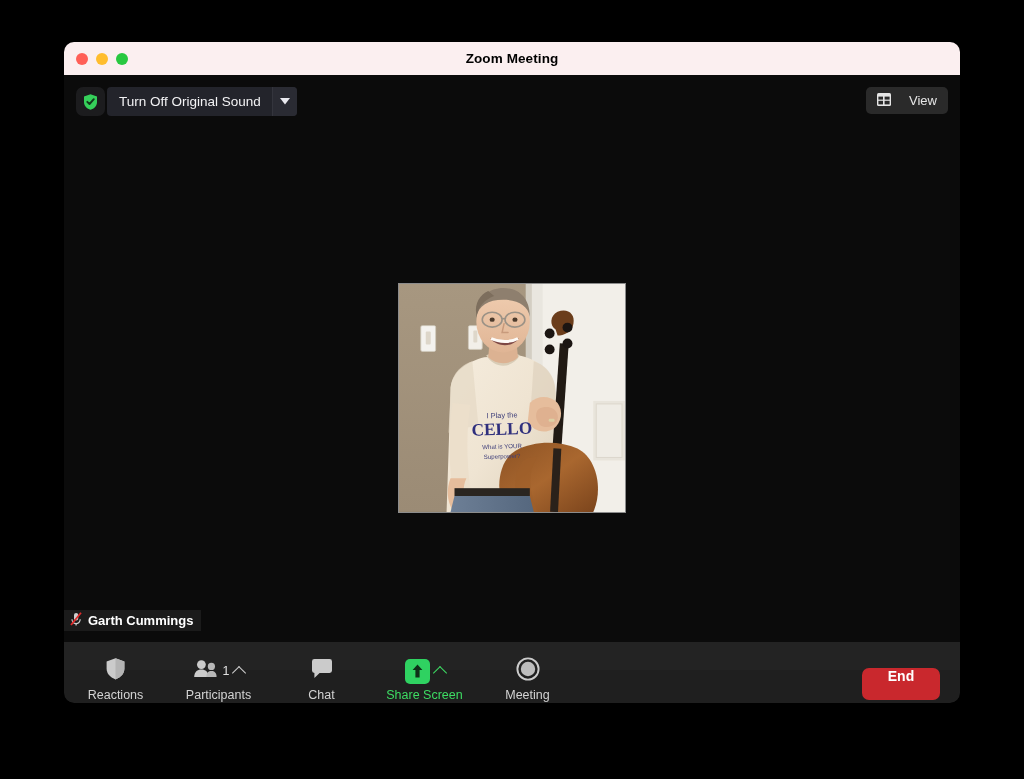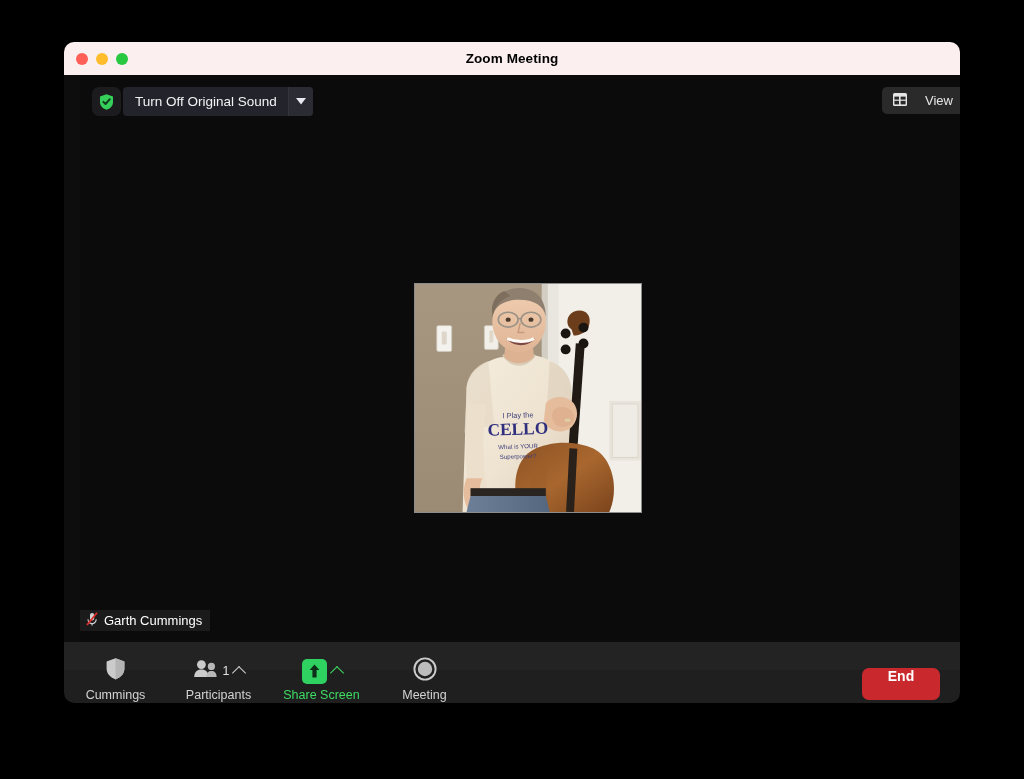--- a/index.html
+++ b/index.html
@@ -56,21 +56,21 @@
   .title-text {
     font-size: 13.5px;
     font-weight: bold;
     color: #000000;
     letter-spacing: .1px;
   }
 
   
   .stage {
     position: absolute;
-    left: 16px;
+    left: 0;
     top: 33px;
     width: 896px;
     height: 567px;
     background: #0b0b0b;
     overflow: hidden;
   }
 
   
   .orig-sound {
     position: absolute;
@@ -145,21 +145,21 @@
     height: 21px;
     background: #1b1b1b;
     display: flex;
     align-items: center;
     gap: 6px;
     padding: 0 8px 0 6px;
   }
   .name-text {
     font-size: 13px;
     color: #ffffff;
-    font-weight: normal;
+    font-weight: bold;
     white-space: nowrap;
   }
 
   
   .under-band {
     position: absolute;
     left: 0;
     top: 600px;
     width: 896px;
     height: 28px;
@@ -406,39 +406,49 @@
 
         <div class="tb-item">
           <div class="tb-icon-row">
             <span>
               <svg width="21" height="24" viewBox="0 0 21 24">
                 <path d="M10.5 1.2 L19.4 4.6 V11.6 c0 5.6-4 9-8.9 10.8 C5.6 20.6 1.6 17.2 1.6 11.6 V4.6 Z" fill="#cbcbcb"></path>
                 <path d="M10.5 1.2 L19.4 4.6 V11.6 c0 5.6-4 9-8.9 10.8 Z" fill="#b4b4b4"></path>
               </svg>
             </span>
           </div>
-          <div class="tb-label">Cummings</div>
+          <div class="tb-label">Reactions</div>
         </div>
 
         <div class="tb-item">
           <div class="tb-icon-row">
             <span>
               <svg width="26" height="20" viewBox="0 0 26 20">
                 <circle cx="8.4" cy="5.6" r="4.4" fill="#cbcbcb"></circle>
                 <path d="M1.2 18 C1.2 12.8 4.4 10.4 8.4 10.4 C12.4 10.4 15.6 12.8 15.6 18 Z" fill="#cbcbcb"></path>
                 <circle cx="18.4" cy="7.4" r="3.6" fill="#b8b8b8"></circle>
                 <path d="M13.4 18 C13.4 13.8 15.4 12 18.4 12 C21.4 12 23.6 13.8 23.6 18 Z" fill="#b8b8b8"></path>
               </svg>
             </span>
             <span class="count">1</span>
             <div class="chev"></div>
           </div>
           <div class="tb-label">Participants</div>
         </div>
 
+        <div class="tb-item">
+          <div class="tb-icon-row">
+            <span>
+              <svg width="24" height="22" viewBox="0 0 24 22">
+                <path d="M2 3.4 A2.4 2.4 0 0 1 4.4 1 H19.6 A2.4 2.4 0 0 1 22 3.4 V12.6 A2.4 2.4 0 0 1 19.6 15 H9.6 L4.4 20 V15 A2.4 2.4 0 0 1 2 12.6 Z" fill="#cbcbcb"></path>
+              </svg>
+            </span>
+          </div>
+          <div class="tb-label">Chat</div>
+        </div>
 
         <div class="tb-item">
           <div class="tb-icon-row">
             <span class="share-box">
               <svg width="15" height="16" viewBox="0 0 15 16">
                 <path d="M7.5 1.6 L12.4 7 H9.6 V14.4 H5.4 V7 H2.6 Z" fill="#0f2f18"></path>
               </svg>
             </span>
             <div class="chev green"></div>
           </div>

